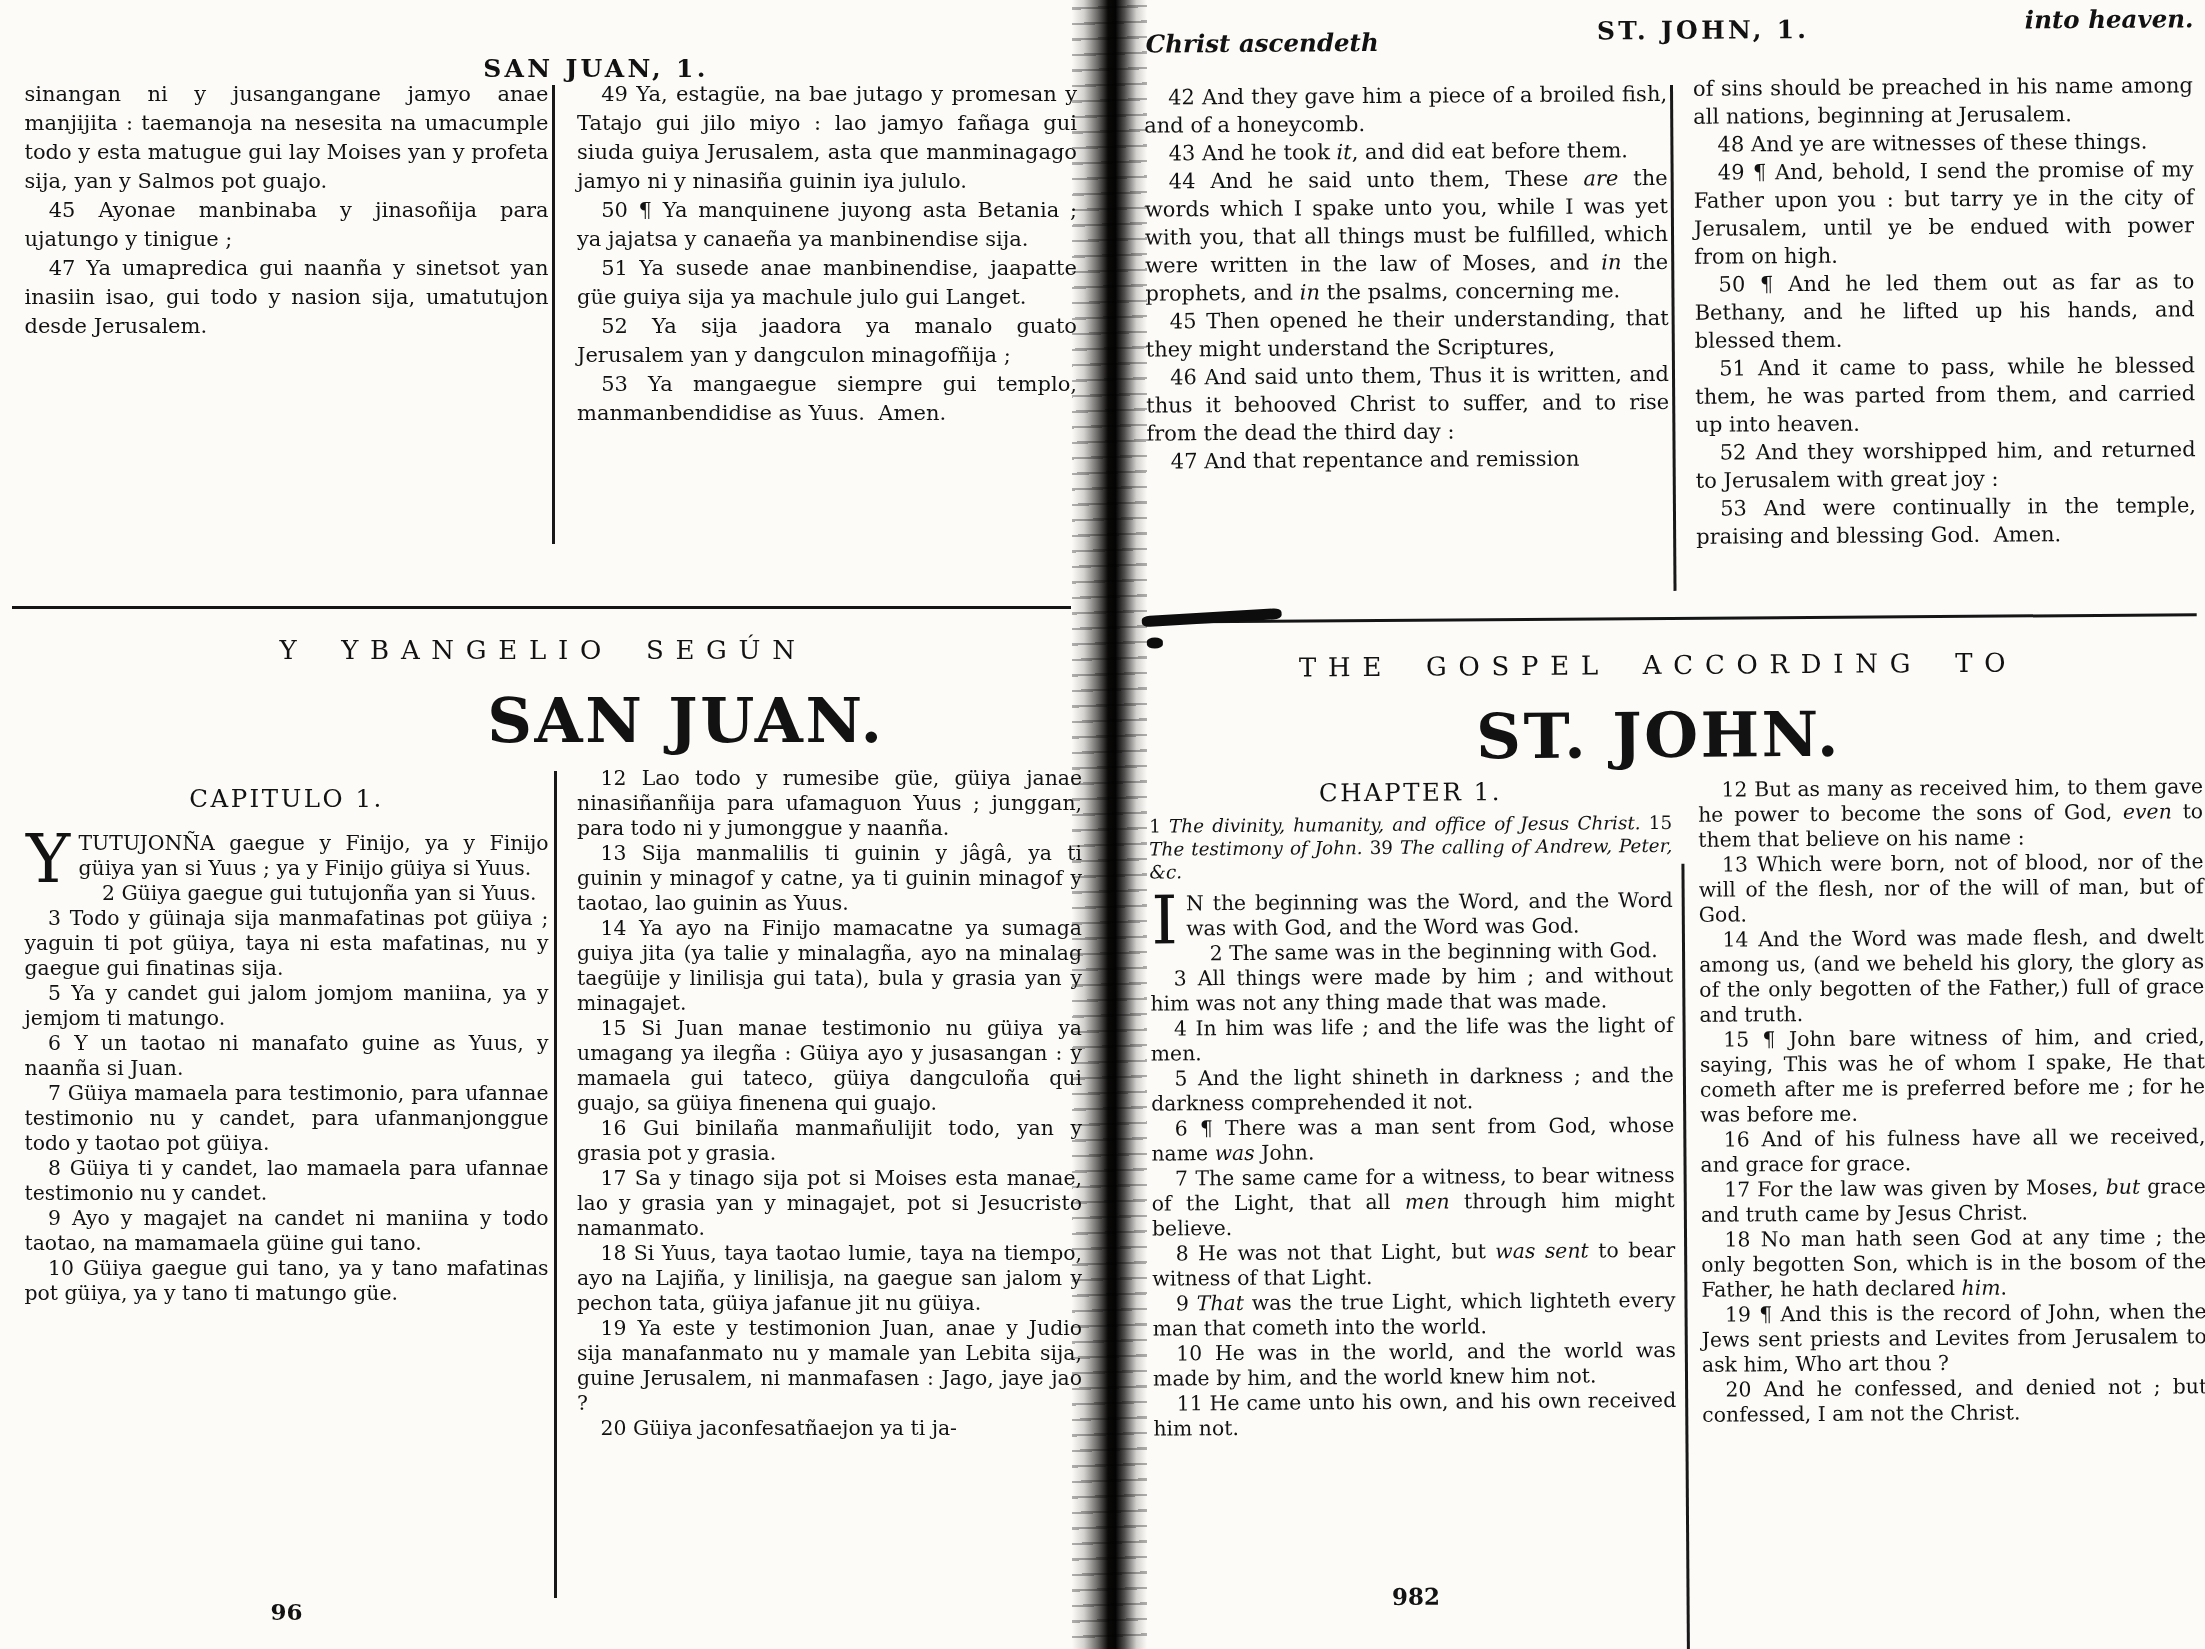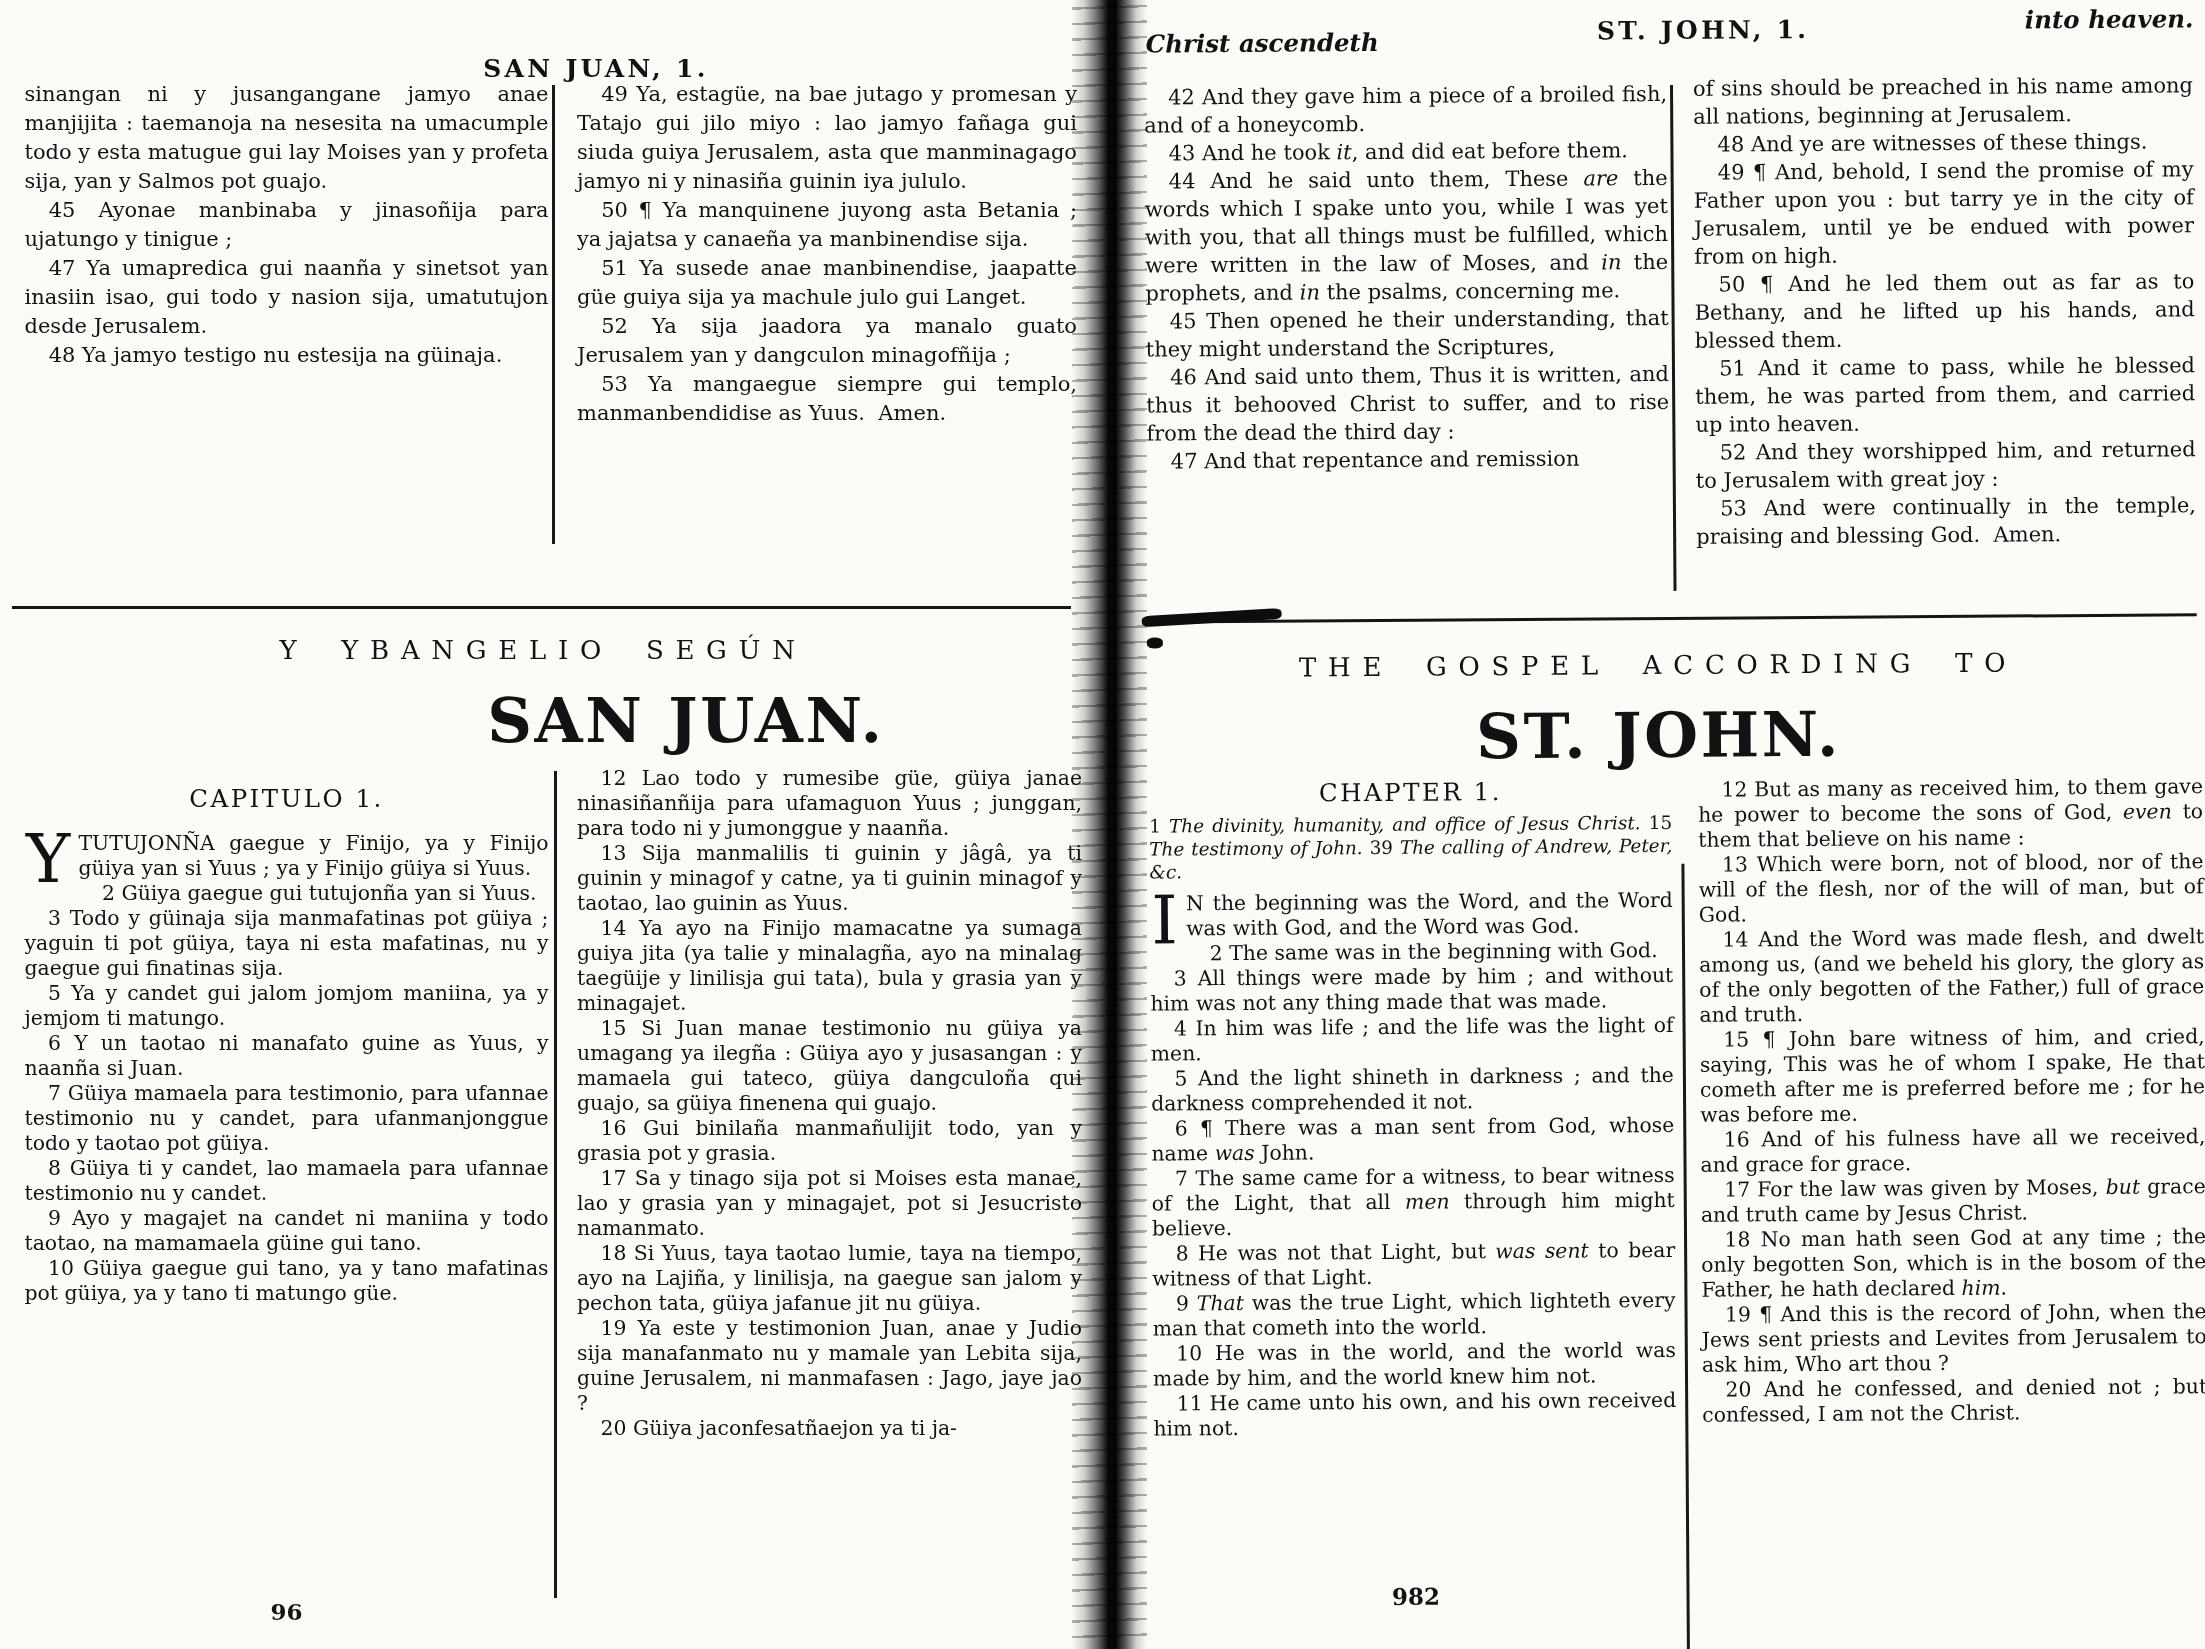--- a/index.html
+++ b/index.html
@@ -40,21 +40,20 @@
 </head>
 <body>
 
 <div class="page" id="left-page">
   <div class="running-head" style="left:0;top:19.6px;width:1192px;margin-top:34px;">SAN JUAN, 1.</div>
 
   <div class="col loose" style="left:24.5px;top:80px;width:524px;">
       <p class="verse noindent">sinangan ni y jusangangane jamyo anae manjijita : taemanoja na nesesita na umacumple todo y esta matugue gui lay Moises yan y profeta sija, yan y Salmos pot guajo.</p>
       <p class="verse">45 Ayonae manbinaba y jinasoñija para ujatungo y tinigue ;</p>
       <p class="verse">47 Ya umapredica gui naanña y sinetsot yan inasiin isao, gui todo y nasion sija, umatutujon desde Jerusalem.</p>
-      <p class="verse">48 Ya jamyo testigo nu estesija na güinaja.</p>
     </div>
   <div class="vrule" style="left:552px;top:85px;height:459px;"></div>
   <div class="col loose" style="left:577px;top:80px;width:500px;">
       <p class="verse">49 Ya, estagüe, na bae jutago y promesan y Tatajo gui jilo miyo : lao jamyo fañaga gui siuda guiya Jerusalem, asta que manminagago jamyo ni y ninasiña guinin iya jululo.</p>
       <p class="verse">50 ¶ Ya manquinene juyong asta Betania ; ya jajatsa y canaeña ya manbinendise sija.</p>
       <p class="verse">51 Ya susede anae manbinendise, jaapatte güe guiya sija ya machule julo gui Langet.</p>
       <p class="verse">52 Ya sija jaadora ya manalo guato Jerusalem yan y dangculon minagofñija ;</p>
       <p class="verse">53 Ya mangaegue siempre gui templo, manmanbendidise as Yuus.&nbsp;&nbsp;Amen.</p>
     </div>
 

